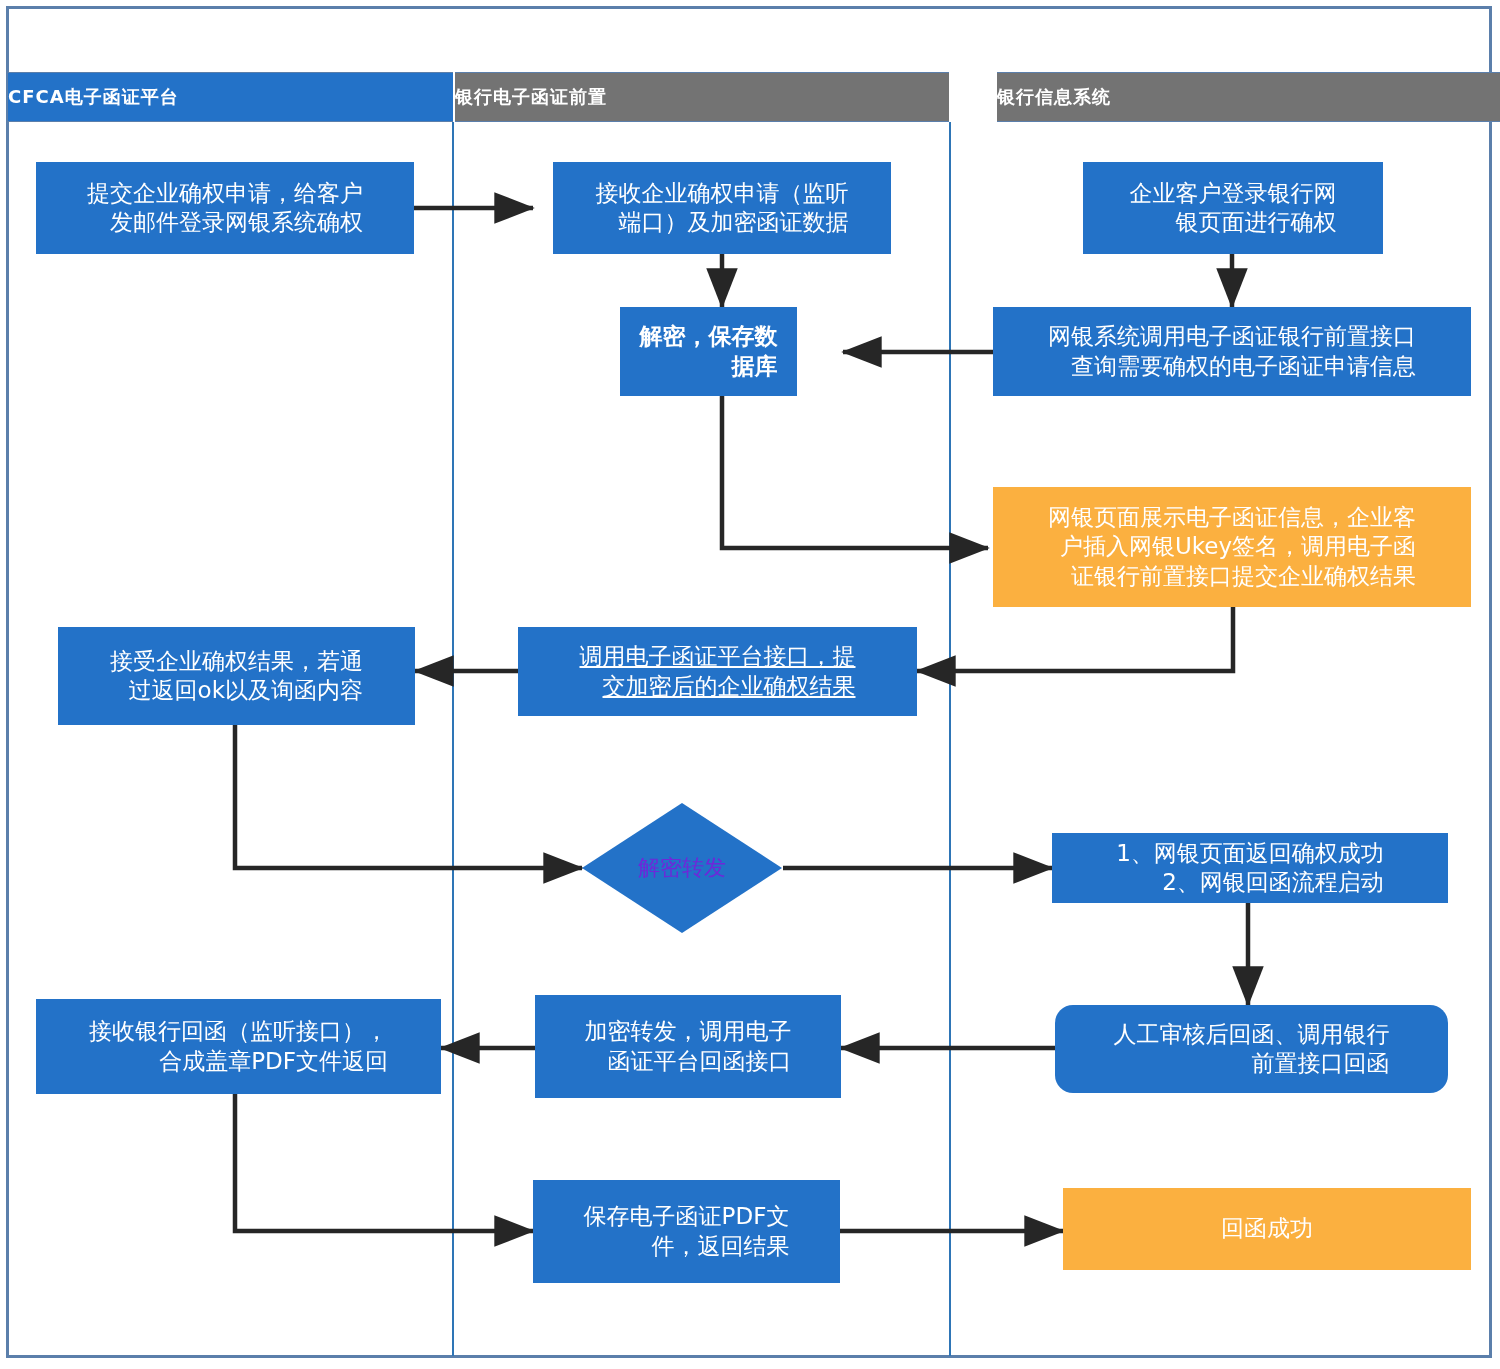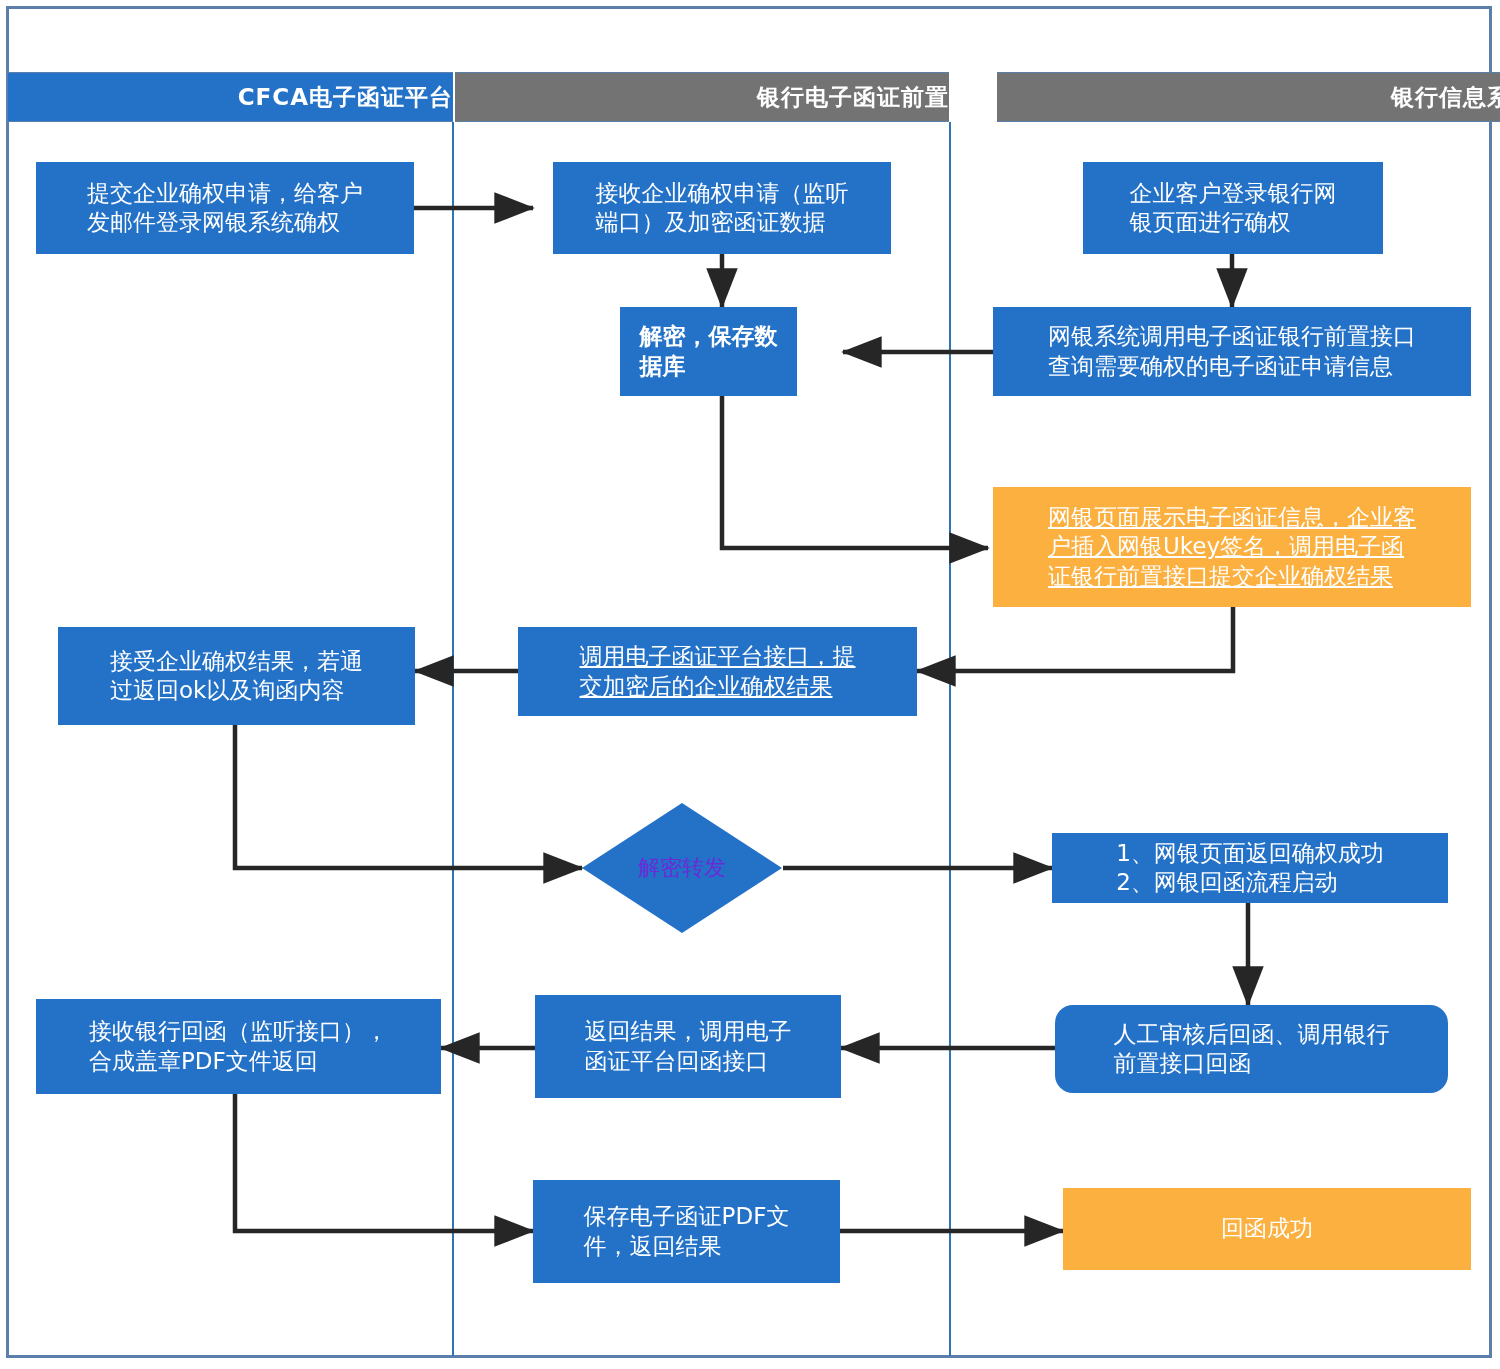--- a/index.html
+++ b/index.html
@@ -30,24 +30,24 @@
     background: #ffffff;
   }
   
   .lane-header {
     position: absolute;
     top: 72px;
     height: 50px;
     box-sizing: border-box;
     display: flex;
     align-items: center;
-    justify-content: flex-end;
+    justify-content: flex-start;
     color: #ffffff;
     font-weight: bold;
-    font-size: 23px;
+    font-size: 18px;
     letter-spacing: 1px;
     border-top: 1px solid #5b7fab;
     border-bottom: 1px solid #5b7fab;
   }
   .lane-header.blue { background: #2372c8; }
   .lane-header.orange { background: #737373; }
 
   
   .lane-divider {
     position: absolute;
@@ -55,21 +55,21 @@
     background: #2e75b6;
   }
 
   
   .node {
     position: absolute;
     box-sizing: border-box;
     display: flex;
     align-items: center;
     justify-content: center;
-    text-align: left;
+    text-align: right;
     color: #ffffff;
     font-size: 23px;
     line-height: 1.28;
     padding: 4px 8px;
     white-space: pre-line;
   }
   .node.blue { background: #2372c8; }
   .node.orange { background: #fbb040; }
 
   
@@ -171,21 +171,21 @@
 
   <div class="node blue" style="left:1083px; top:162px; width:300px; height:92px;">企业客户登录银行网
 银页面进行确权</div>
 
   <div class="node blue" style="left:620px; top:307px; width:177px; height:89px;font-weight:bold;">解密，保存数
 据库</div>
 
   <div class="node blue" style="left:993px; top:307px; width:478px; height:89px;">网银系统调用电子函证银行前置接口
 查询需要确权的电子函证申请信息</div>
 
-  <div class="node orange" style="left:993px; top:487px; width:478px; height:120px;text-decoration:underline;">网银页面展示电子函证信息，企业客
+  <div class="node orange" style="left:993px; top:487px; width:478px; height:120px;">网银页面展示电子函证信息，企业客
 户插入网银Ukey签名，调用电子函
 证银行前置接口提交企业确权结果</div>
 
   <div class="node blue" style="left:518px; top:627px; width:399px; height:89px;text-decoration:underline;">调用电子函证平台接口，提
 交加密后的企业确权结果</div>
 
   <div class="node blue" style="left:58px; top:627px; width:357px; height:98px;">接受企业确权结果，若通
 过返回ok以及询函内容</div>
 
   <div class="diamond-wrap" style="left:582px; top:803px; width:200px; height:130px;">
@@ -194,21 +194,21 @@
     </svg>
     <div class="diamond-label">解密转发</div>
   </div>
 
   <div class="node blue" style="left:1052px; top:833px; width:396px; height:70px;">1、网银页面返回确权成功
 2、网银回函流程启动</div>
 
   <div class="node blue" style="left:1055px; top:1005px; width:393px; height:88px;border-radius:18px;">人工审核后回函、调用银行
 前置接口回函</div>
 
-  <div class="node blue" style="left:535px; top:995px; width:306px; height:103px;">返回结果，调用电子
+  <div class="node blue" style="left:535px; top:995px; width:306px; height:103px;">加密转发，调用电子
 函证平台回函接口</div>
 
   <div class="node blue" style="left:36px; top:999px; width:405px; height:95px;">接收银行回函（监听接口），
 合成盖章PDF文件返回</div>
 
   <div class="node blue" style="left:533px; top:1180px; width:307px; height:103px;">保存电子函证PDF文
 件，返回结果</div>
 
   <div class="node orange" style="left:1063px; top:1188px; width:408px; height:82px;">回函成功</div>
 

